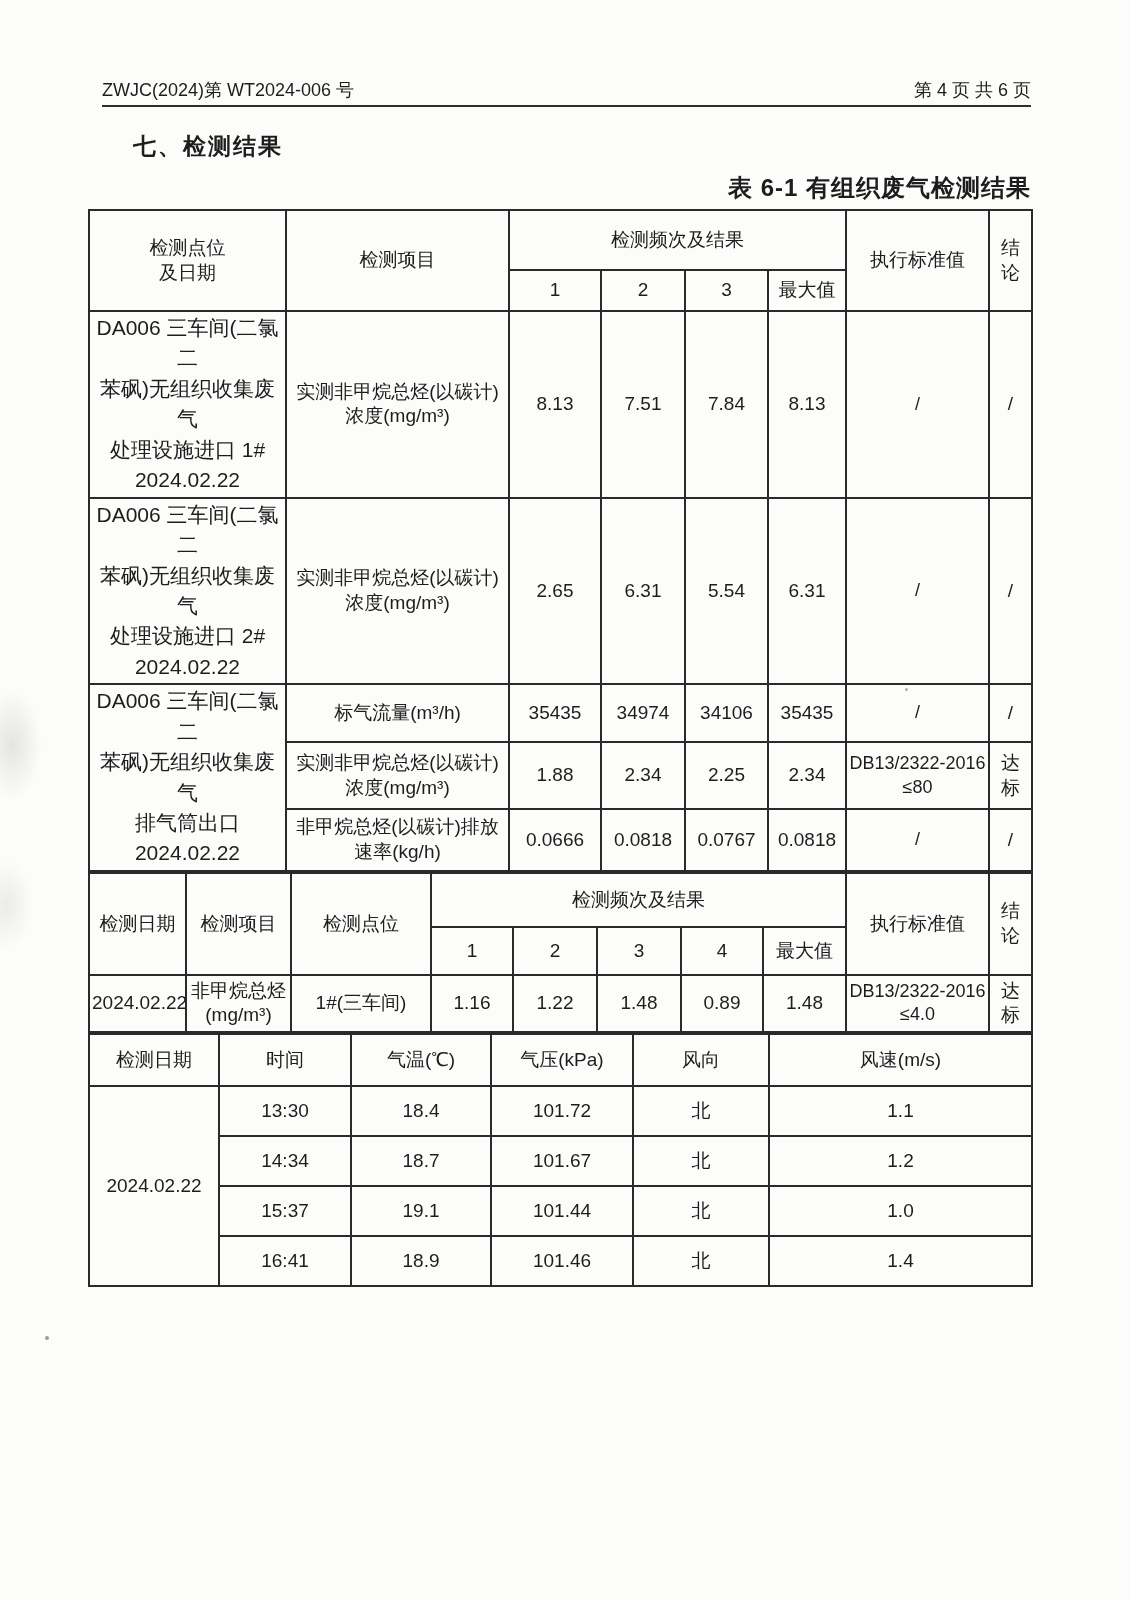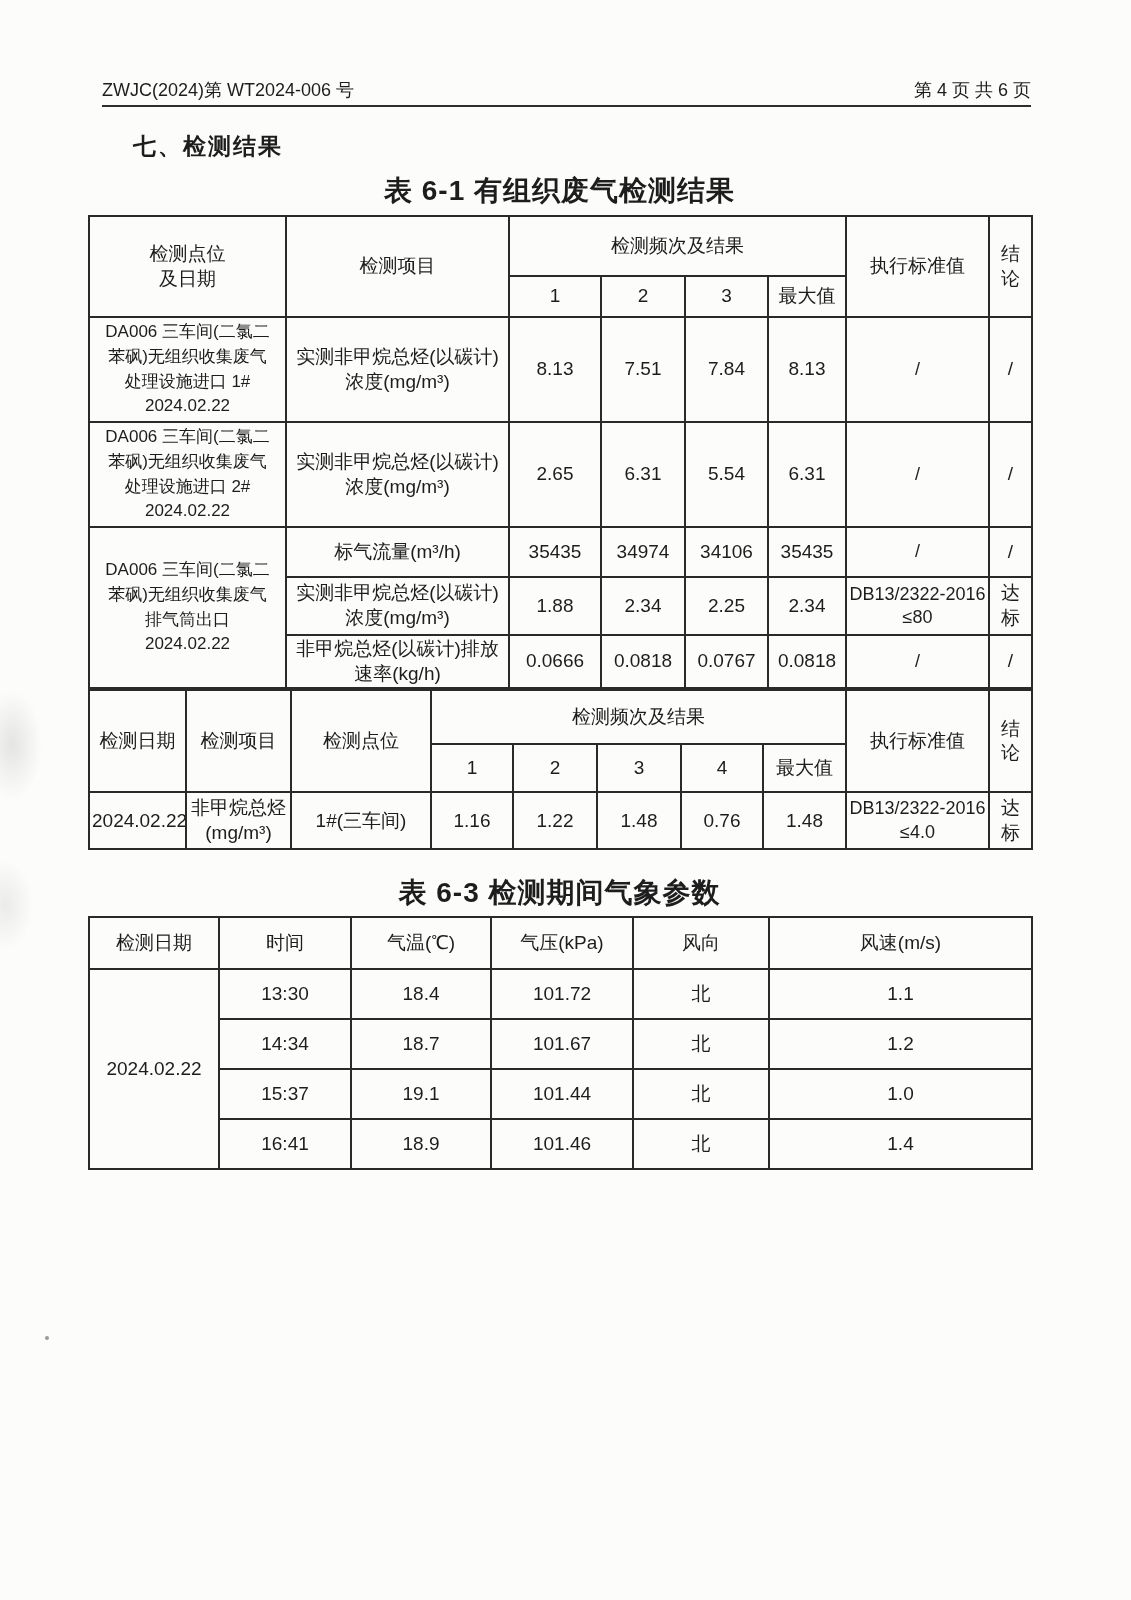--- a/index.html
+++ b/index.html
@@ -20,41 +20,41 @@
     padding-bottom:3px;
     border-bottom:2px solid #2e2e2e;
     font-size:18px;
   }
   .section-title {
     margin:24px 0 0 45px;
     font-size:23px; font-weight:bold;
     letter-spacing:2px;
   }
   .caption {
-    text-align:center; font-weight:bold; font-size:28px;
+    text-align:right; font-weight:bold; font-size:24px;
     letter-spacing:1px;
   }
   .cap1 { margin-top:10px; margin-bottom:5px; }
   .cap2 { margin-top:12px; margin-bottom:4px; }
   .cap3 { margin-top:24px; margin-bottom:4px; }
 
   table {
     border-collapse:collapse; table-layout:fixed;
     width:943px;
     font-size:19px;
   }
   td {
     border:2px solid #2a2a2a;
     text-align:center; vertical-align:middle;
     padding:1px 2px;
     white-space:pre-line;
     line-height:1.3;
     overflow:hidden;
   }
-  td.point { font-size:17px; line-height:1.45; }
+  td.point { font-size:21px; line-height:1.45; }
   td.stdcell { font-size:18px; }
   tr.hh1 td { height:56px; }
   tr.hh2 td { height:37px; }
   tr.big  td { height:101px; }
   tr.sm   td { height:46px; }
   tr.md   td { height:54px; }
   tr.t2h1 td { height:50px; }
   tr.t2h2 td { height:44px; }
   tr.t2d  td { height:53px; }
   tr.t3h  td { height:48px; }
@@ -217,30 +217,29 @@
         <td>最大值</td>
       </tr>
       <tr class="t2d">
         <td>2024.02.22</td>
         <td>非甲烷总烃
 (mg/m³)</td>
         <td>1#(三车间)</td>
         <td>1.16</td>
         <td>1.22</td>
         <td>1.48</td>
-        <td>0.76</td>
+        <td>0.89</td>
         <td>1.48</td>
         <td class="stdcell">DB13/2322-2016
 ≤4.0</td>
         <td>达标</td>
       </tr>
     </tbody>
       </table>
 
-    <div class="caption cap3">表 6-3 检测期间气象参数</div>
 
     <table>
       <colgroup>
         <col style="width:130px">
           <col style="width:132px">
           <col style="width:140px">
         <col style="width:142px">
           <col style="width:136px">
           <col style="width:263px">
       </colgroup>

